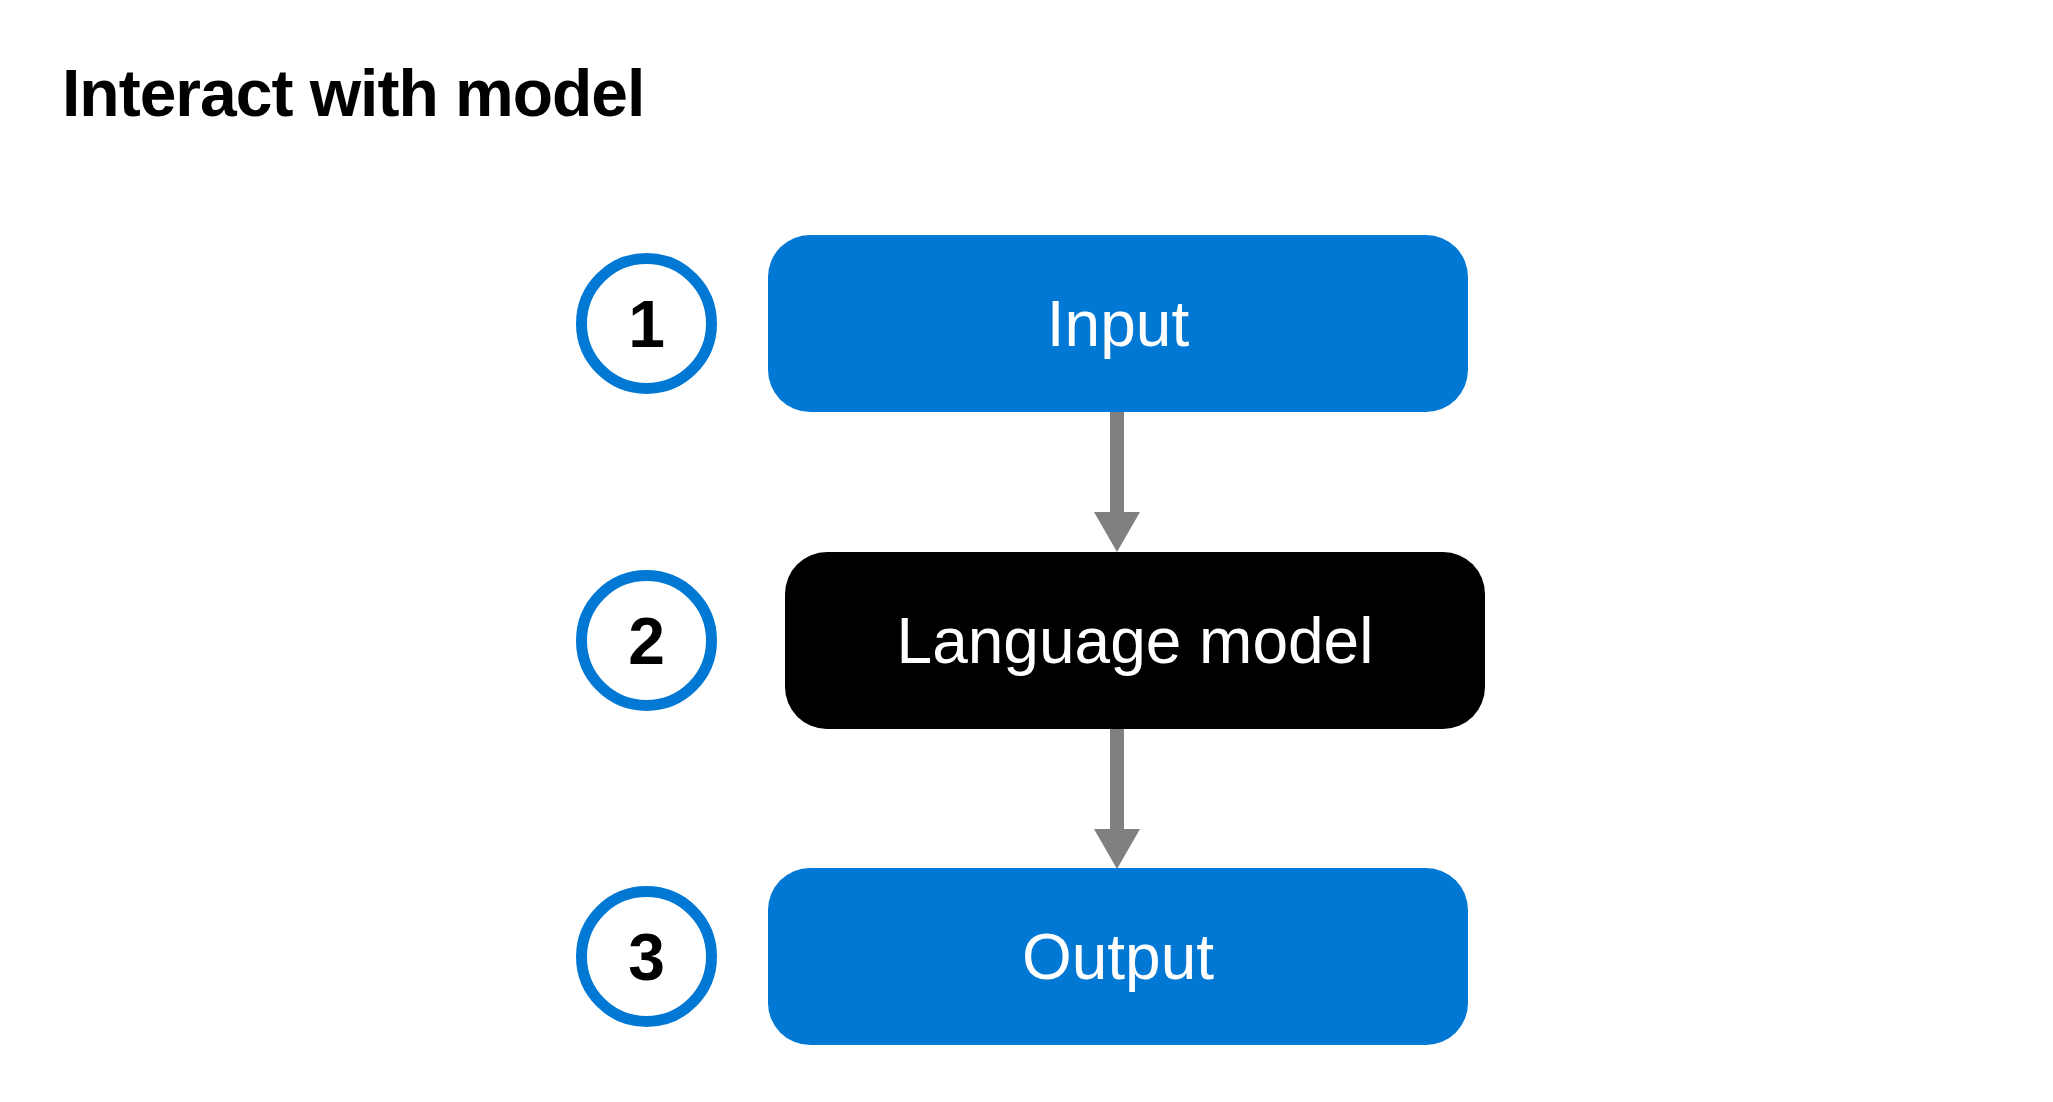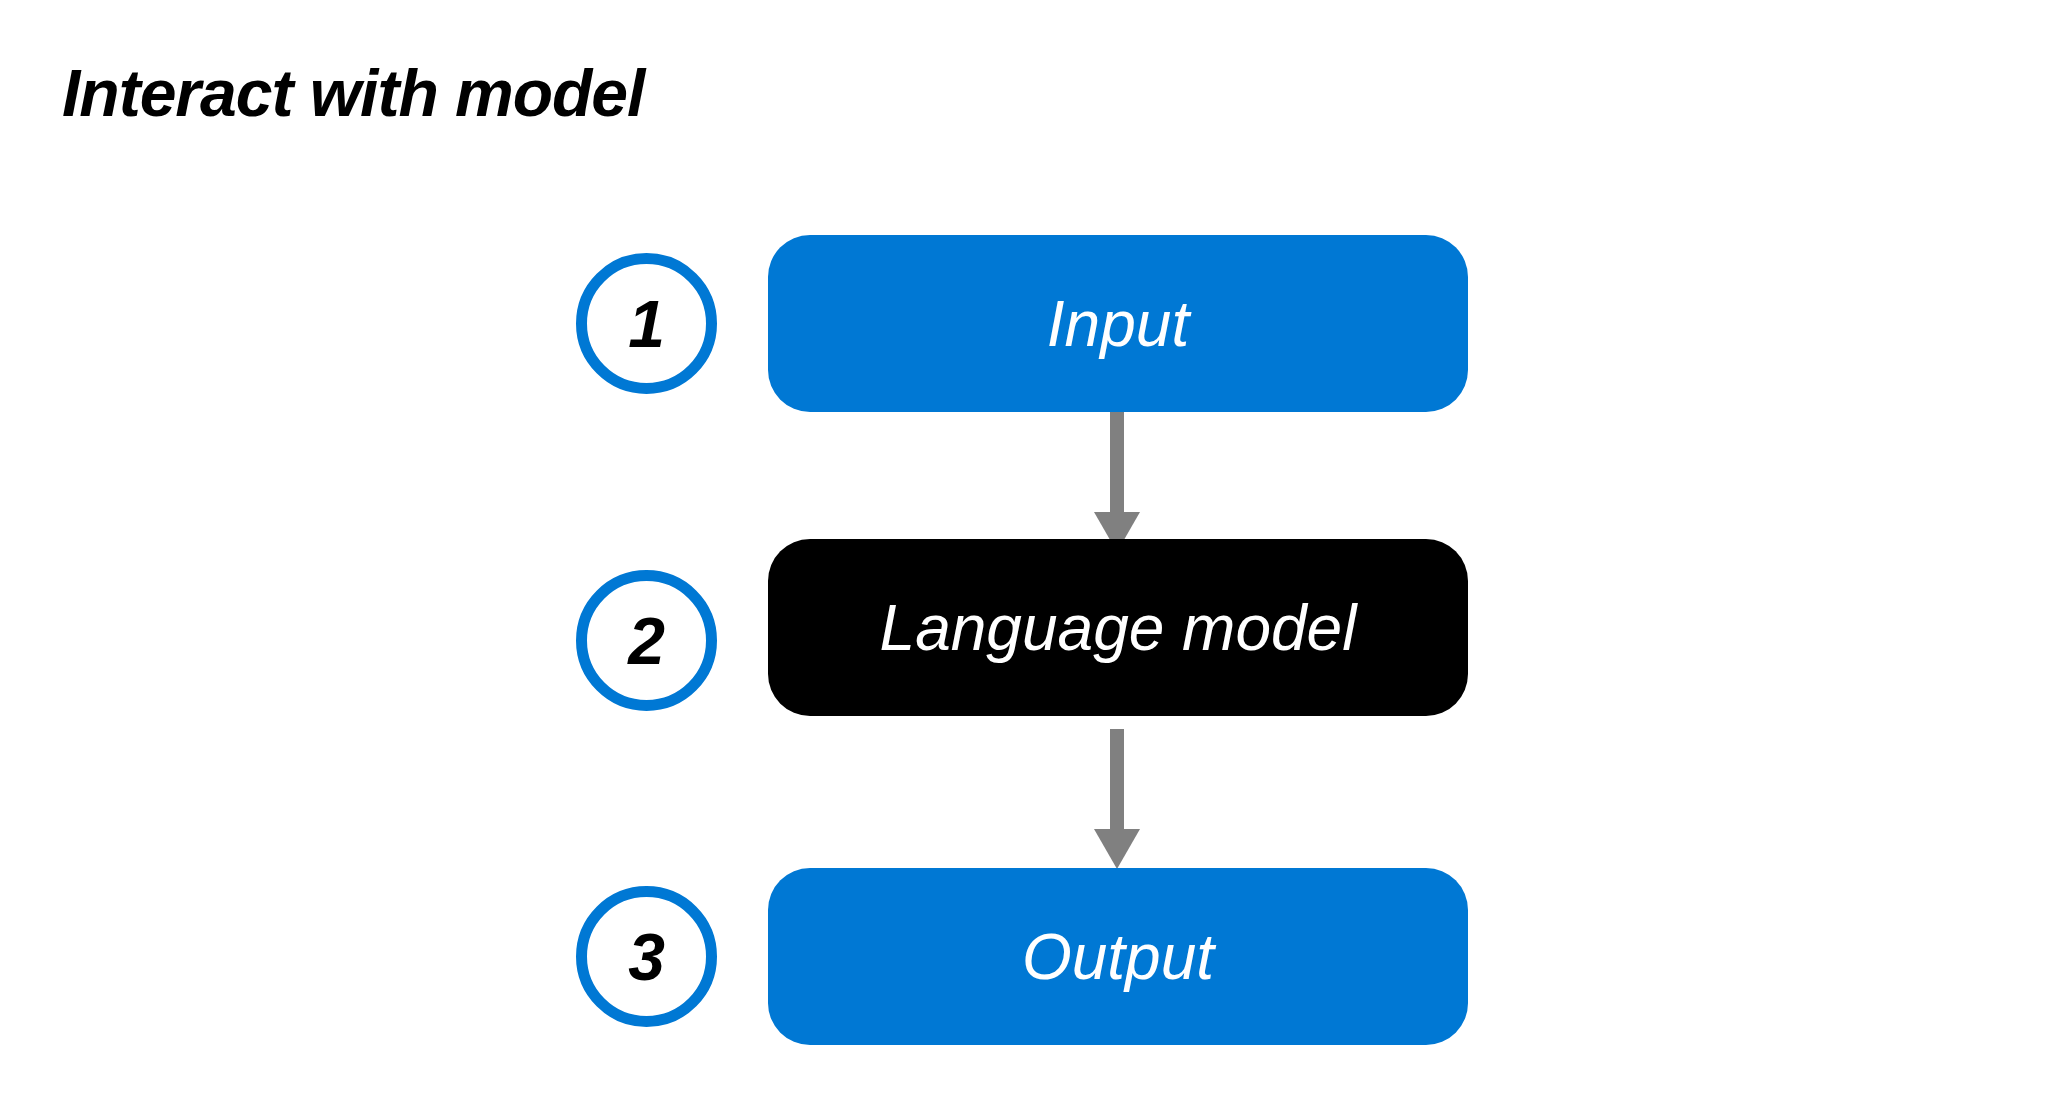--- a/index.html
+++ b/index.html
@@ -6,21 +6,20 @@
   html, body { background: #ffffff; }
   body {
     font-family: "Liberation Sans", "DejaVu Sans", sans-serif;
     width: 2053px; height: 1102px;
     position: relative; overflow: hidden;
   }
   .canvas {
     position: absolute; left: 0; top: 0;
     width: 2053px; height: 1030px;
     background: #ffffff;
-    font-style: italic;
   }
   .title {
     position: absolute;
     left: 62px; top: 55px;
     font-size: 66px;
     font-weight: 700;
     letter-spacing: -1px;
     color: #000000;
     white-space: nowrap;
   }
@@ -56,21 +55,21 @@
   .arrow {
     position: absolute;
     left: 1093px;
     width: 48px;
   }
   
   .badge-1 { top: 253px; }
   .badge-2 { top: 570px; }
   .badge-3 { top: 886px; }
   .box-1 { top: 235px; text-align: center; }
-  .box-2 { top: 539px; }
+  .box-2 { top: 552px; margin-left: 17px; }
   .box-3 { top: 868px; }
   .arrow-1 { top: 412px; }
   .arrow-2 { top: 729px; }
 </style>
 </head>
 <body>
 
 <div class="canvas">
 
   <div class="title">Interact with model</div>

